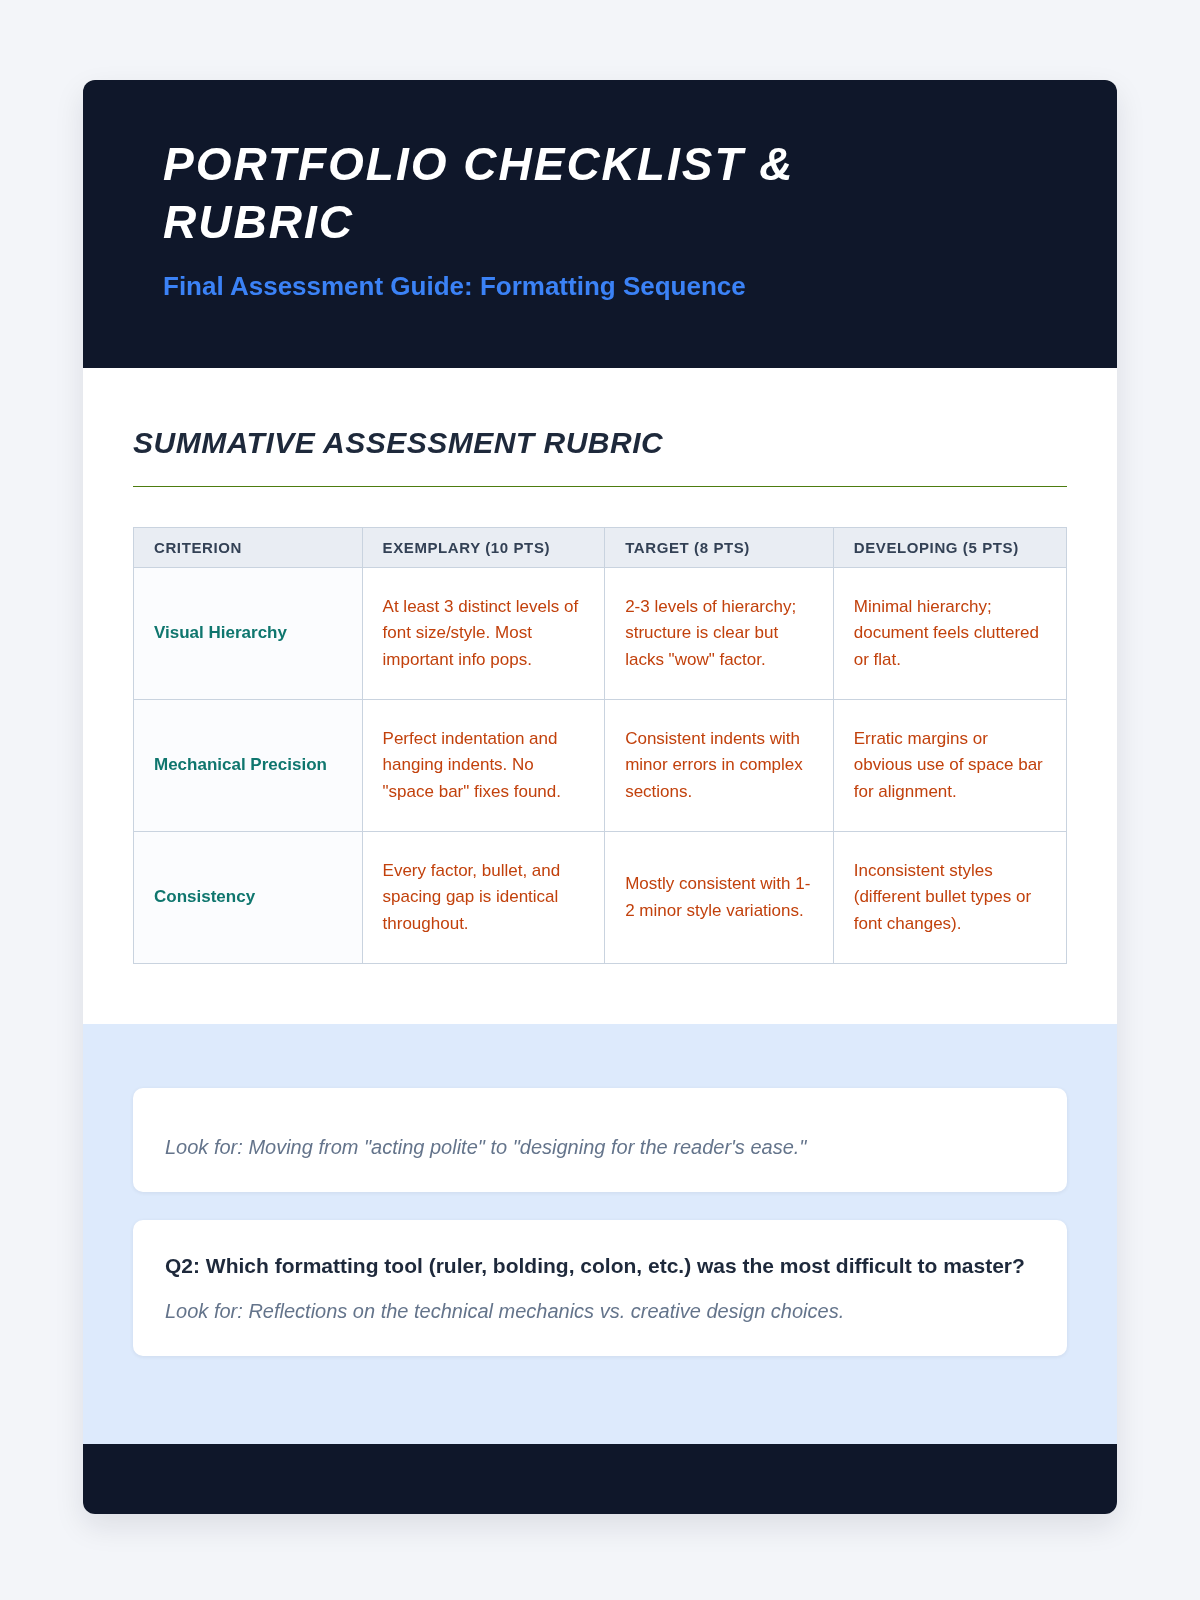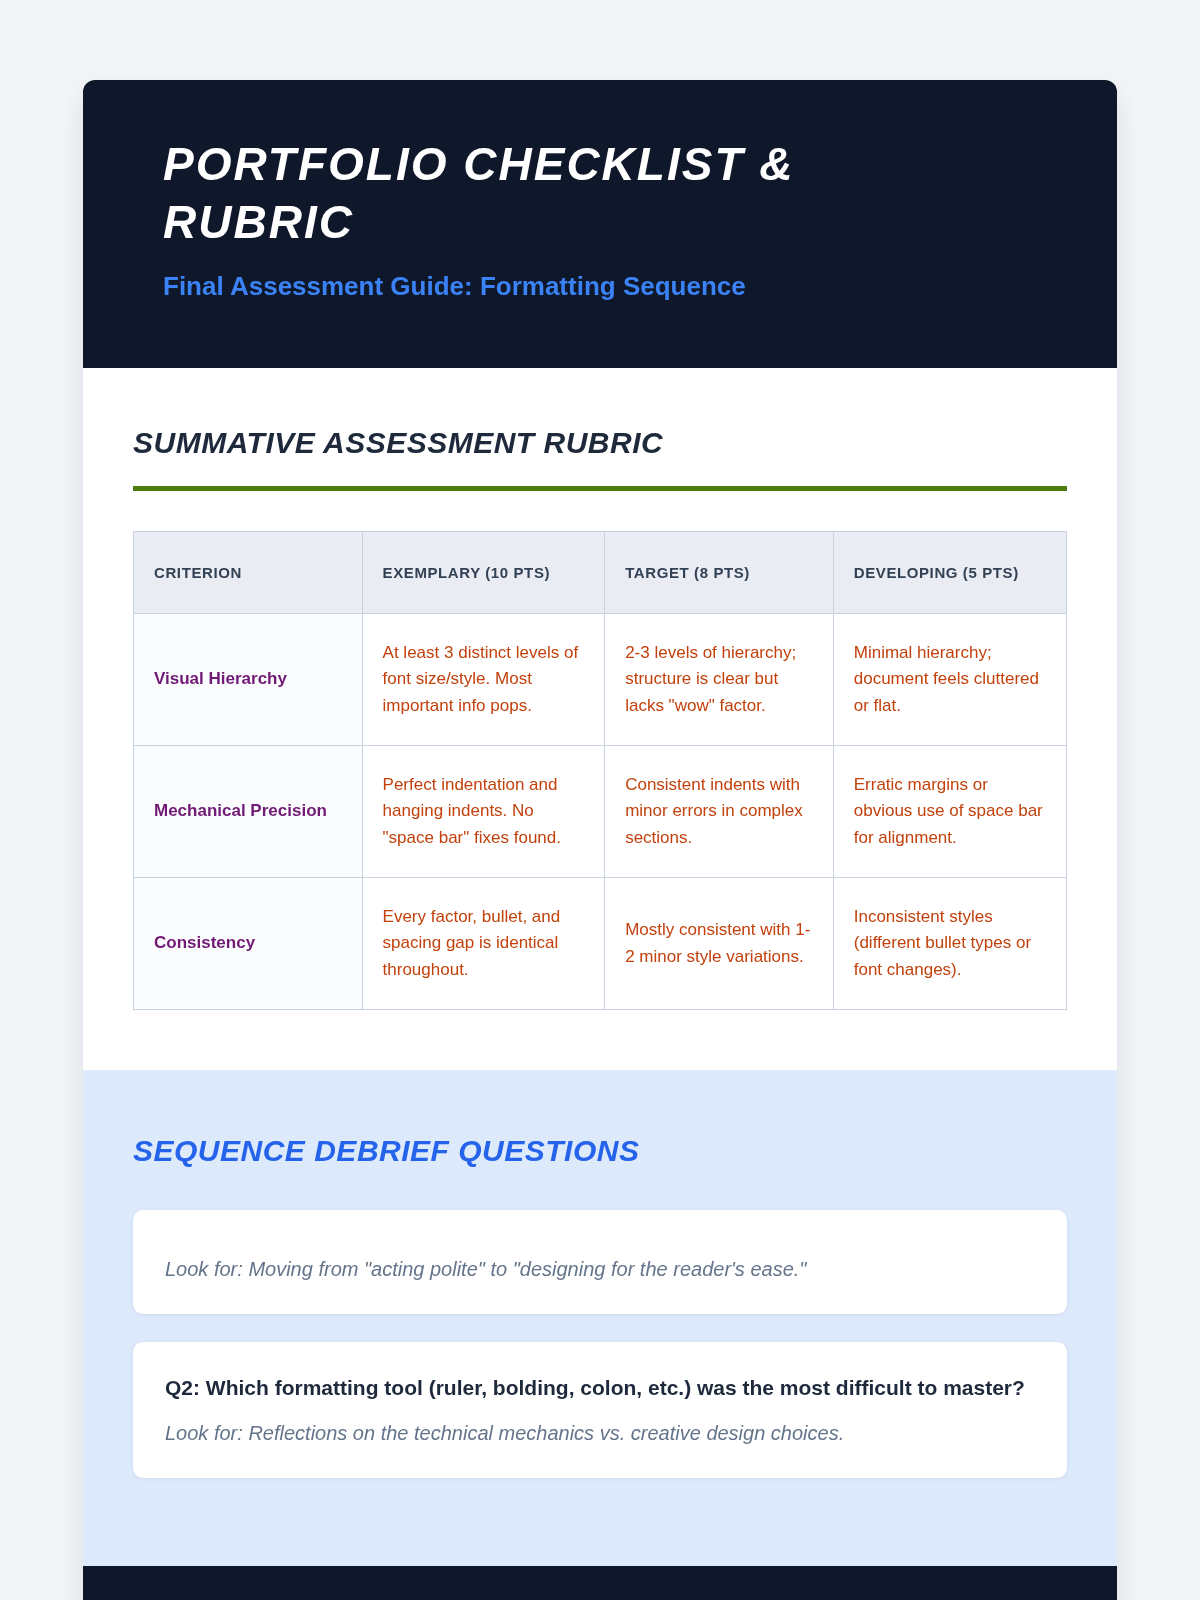--- a/index.html
+++ b/index.html
@@ -49,53 +49,53 @@
   .section-heading {
     font-size: 30px;
     font-weight: bold;
     font-style: italic;
     letter-spacing: 0.5px;
     color: #1e293b;
     text-transform: uppercase;
   }
   .rubric-section .section-heading {
     padding-bottom: 26px;
-    border-bottom: 5px solid #4d7c0f;
+    border-bottom: 1px solid #4d7c0f;
     margin-bottom: 40px;
   }
 
   table.rubric-table {
     width: 100%;
     border-collapse: collapse;
     border: 1px solid #c9d3df;
   }
   .rubric-table th {
     background: #e9edf3;
     color: #334155;
     font-size: 15px;
     font-weight: bold;
     letter-spacing: 0.6px;
     text-align: left;
     text-transform: uppercase;
-    padding: 32px 20px;
+    padding: 11px 20px;
     border: 1px solid #c9d3df;
     vertical-align: middle;
   }
   .rubric-table td {
     font-size: 17px;
     color: #c2410c;
     line-height: 1.55;
     padding: 26px 20px;
     border: 1px solid #c9d3df;
     vertical-align: middle;
     background: #ffffff;
   }
   .rubric-table td.criterion-cell {
     font-weight: bold;
-    color: #701a75;
+    color: #0f766e;
     background: #fbfcfe;
   }
   .col-criterion  { width: 24.5%; }
   .col-exemplary  { width: 26%; }
   .col-target     { width: 24.5%; }
   .col-developing { width: 25%; }
 
   
   .debrief-section {
     background: #ddeafc;
@@ -177,21 +177,20 @@
           <td class="criterion-cell">Consistency</td>
           <td>Every factor, bullet, and spacing gap is identical throughout.</td>
           <td>Mostly consistent with 1-2 minor style variations.</td>
           <td>Inconsistent styles (different bullet types or font changes).</td>
         </tr>
       </tbody>
     </table>
   </section>
 
   <section class="debrief-section">
-    <h2 class="section-heading">SEQUENCE DEBRIEF QUESTIONS</h2>
 
     <div class="question-card">
       <div class="look-for-text">Look for: Moving from "acting polite" to "designing for the reader's ease."</div>
     </div>
 
     <div class="question-card">
       <div class="question-text">Q2: Which formatting tool (ruler, bolding, colon, etc.) was the most difficult to master?</div>
       <div class="look-for-text">Look for: Reflections on the technical mechanics vs. creative design choices.</div>
     </div>
   </section>

